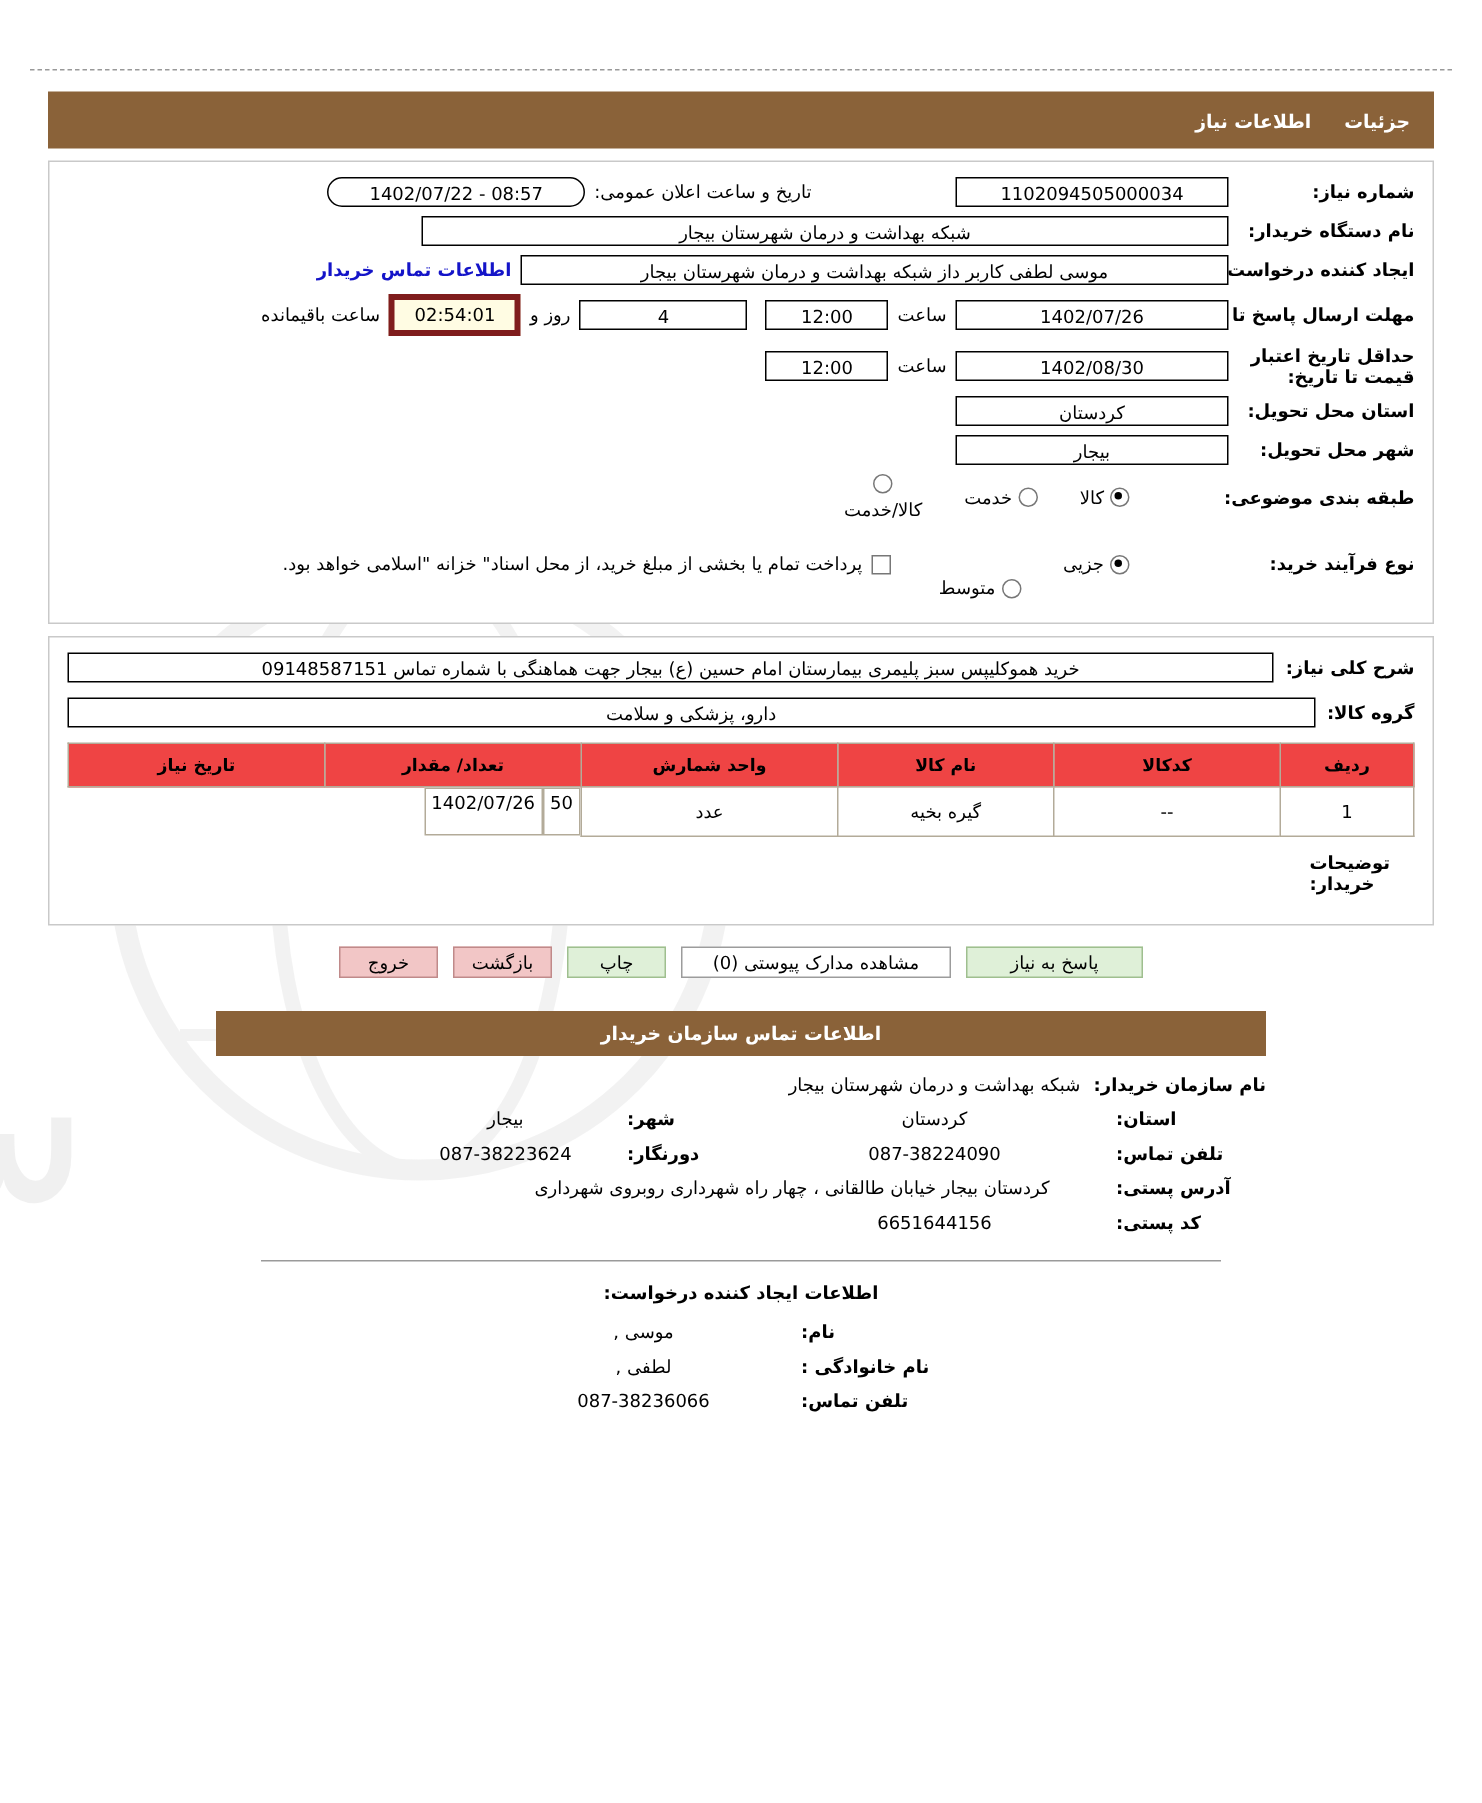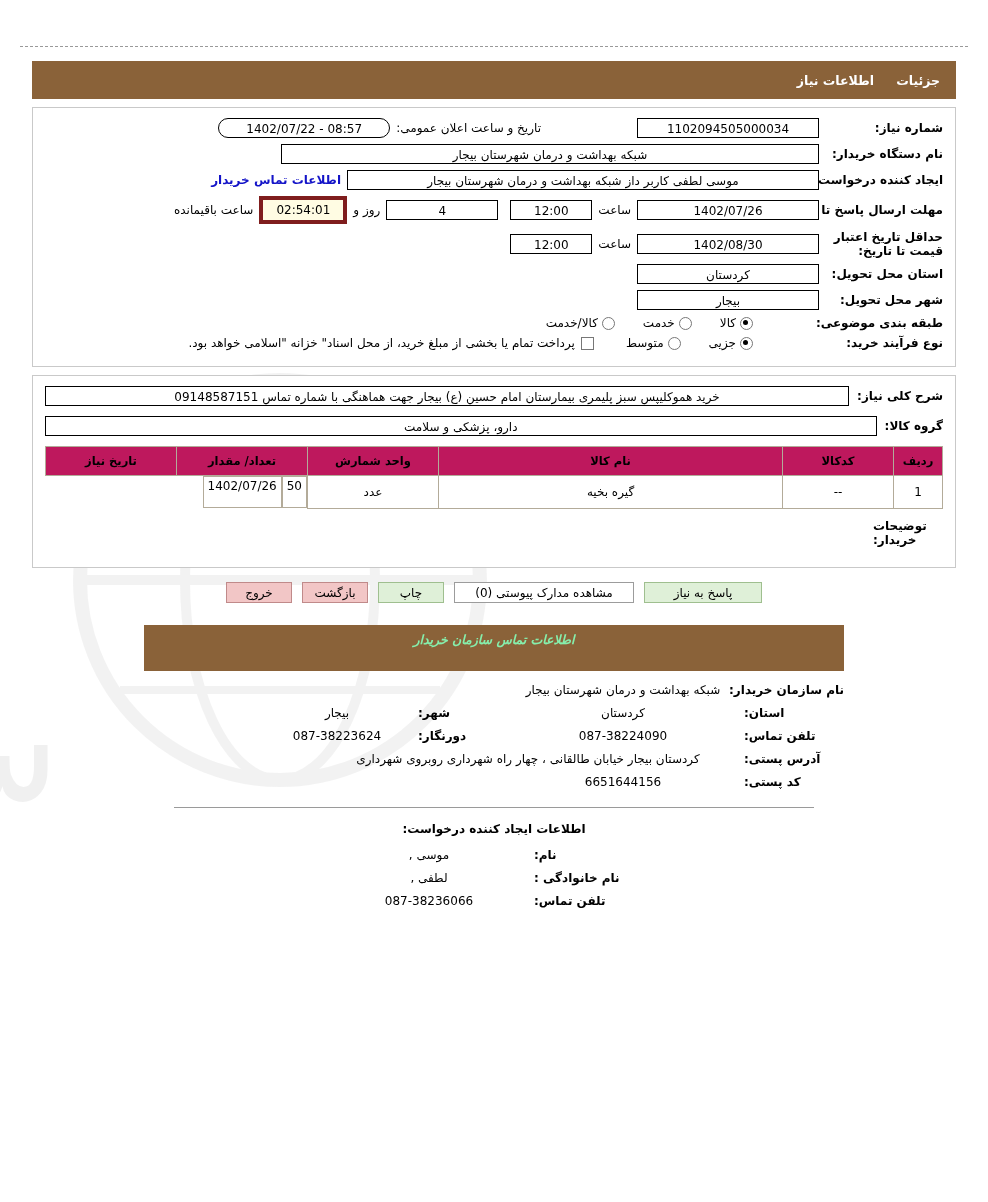--- a/index.html
+++ b/index.html
@@ -172,26 +172,26 @@
   }
 
   
   table.goods {
     border-collapse: collapse;
     width: 100%;
     margin-top: 6px;
     font-size: 12px;
   }
   table.goods th {
-    background: #be185d;
+    background: #ef4444;
     border: 1px solid #b3ab99;
     height: 24px;
     font-weight: bold;
     font-size: 11.5px;
-    padding: 2px 0;
+    padding: 2px 20px;
   }
   table.goods td {
     border: 1px solid #b3ab99;
     height: 26px;
     text-align: center;
     padding: 2px 4px;
     background: #fff;
   }
 
   
@@ -210,29 +210,28 @@
     cursor: pointer;
     box-sizing: border-box;
     text-align: center;
   }
   .btn-green { background: #dff0d8; border-color: #9fbf8f; }
   .btn-red { background: #f2c6c6; border-color: #c08a8a; }
 
   
   .contact-head {
     background: #8a6239;
-    color: #86efac;
-    height: 46px;
+    color: #ffffff;
+    height: 30px;
     line-height: 30px;
     text-align: center;
     font-weight: bold;
     font-size: 12.5px;
     width: 700px;
     margin: 22px auto 0 auto;
-    font-style: italic;
   }
   .contact-body {
     width: 700px;
     margin: 12px auto 0 auto;
     font-size: 12px;
   }
   .crow {
     display: flex;
     align-items: flex-start;
     margin-bottom: 9px;
@@ -365,33 +364,33 @@
       <div class="row">
         <span class="lbl lbl-w">طبقه بندی موضوعی:</span>
         <span style="display:inline-flex;align-items:center;gap:4px;margin-right:66px;">
           <span class="radio checked"></span>
           <span class="inline-lbl">کالا</span>
         </span>
         <span style="display:inline-flex;align-items:center;gap:4px;margin-right:22px;">
           <span class="radio"></span>
           <span class="inline-lbl">خدمت</span>
         </span>
-        <span style="display:inline-flex;align-items:center;gap:4px;margin-right:22px;">
+        <span style="display:inline-flex;align-items:center;gap:4px;margin-right:22px;flex-direction:column;">
           <span class="radio"></span>
           <span class="inline-lbl">کالا/خدمت</span>
         </span>
       </div>
 
       <div class="row">
         <span class="lbl lbl-w">نوع فرآیند خرید:</span>
         <span style="display:inline-flex;align-items:flex-end;gap:4px;margin-right:66px;">
           <span class="radio checked"></span>
           <span class="inline-lbl">جزیی</span>
         </span>
-        <span style="display:inline-flex;align-items:center;gap:4px;margin-right:22px;">
+        <span style="display:inline-flex;align-items:center;gap:4px;margin-right:22px;margin-top:32px;">
           <span class="radio"></span>
           <span class="inline-lbl">متوسط</span>
         </span>
         <span style="display:inline-flex;align-items:center;gap:6px;margin-right:26px;">
           <span class="chk"></span>
           <span class="inline-lbl">پرداخت تمام یا بخشی از مبلغ خرید، از محل اسناد" خزانه "اسلامی خواهد بود.</span>
         </span>
       </div>
 
     </div>

